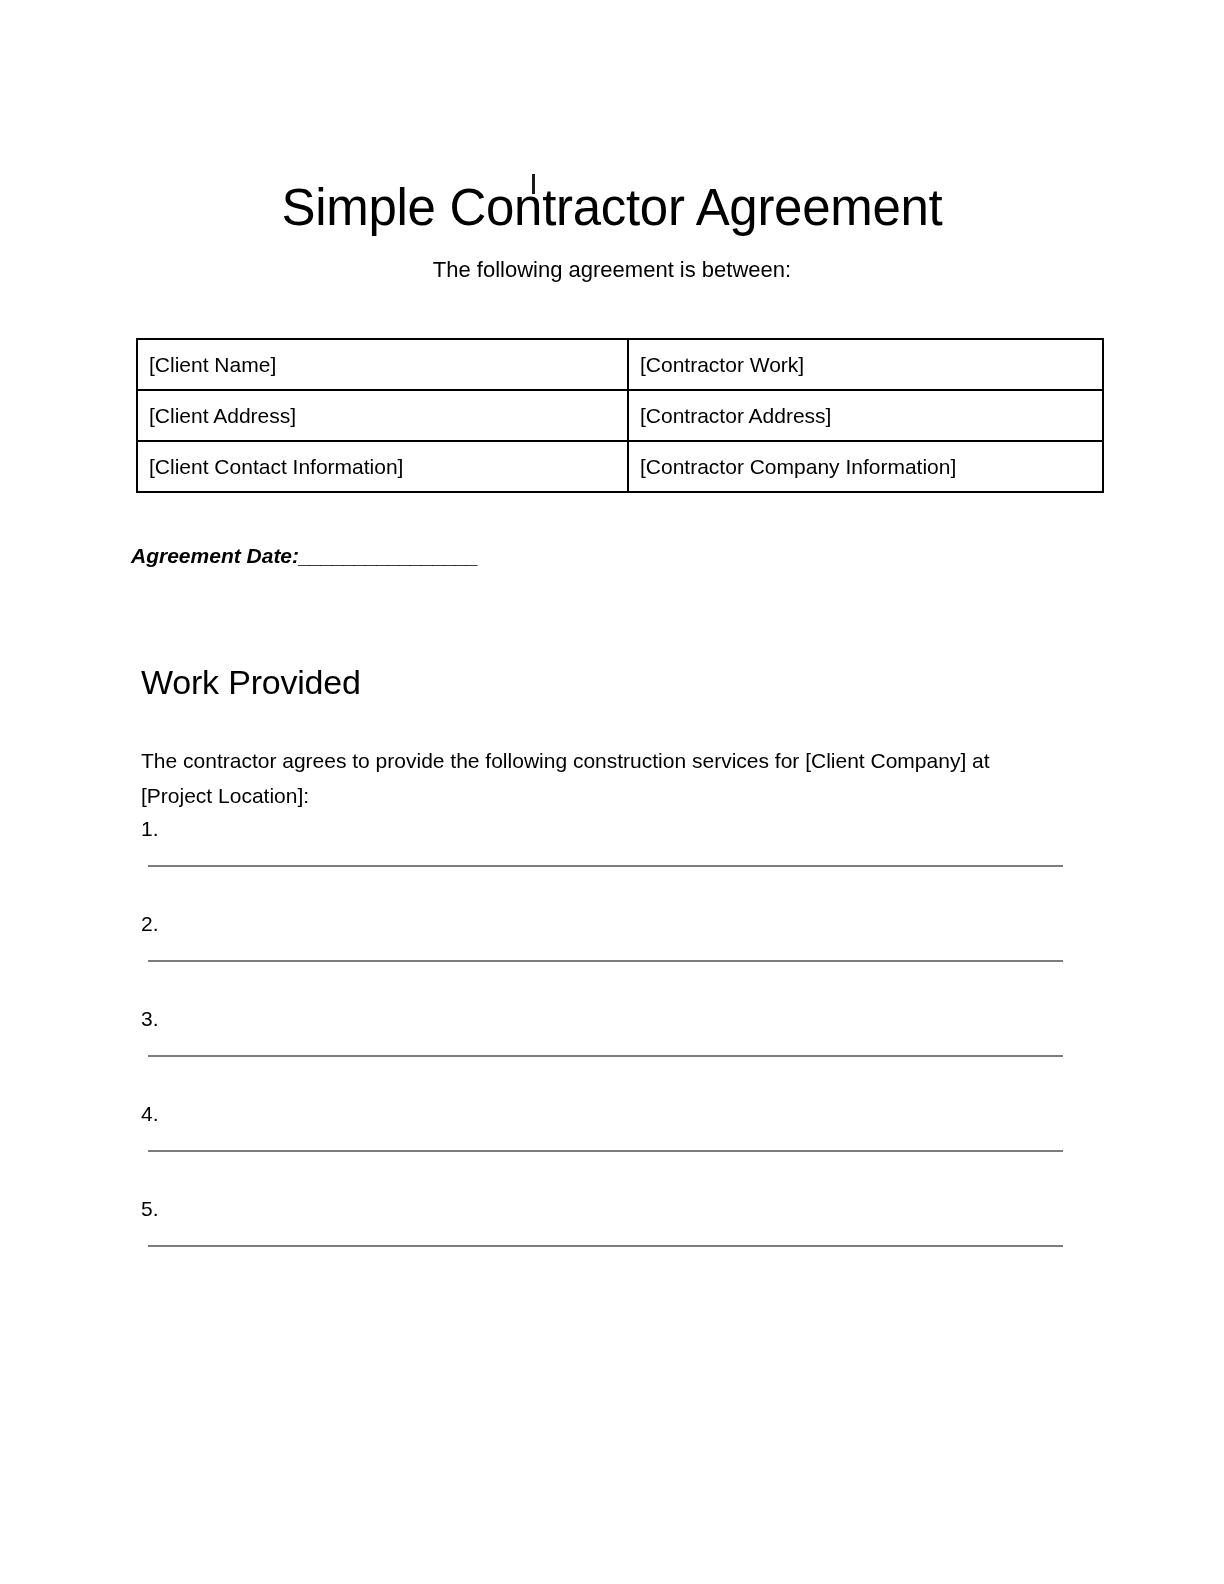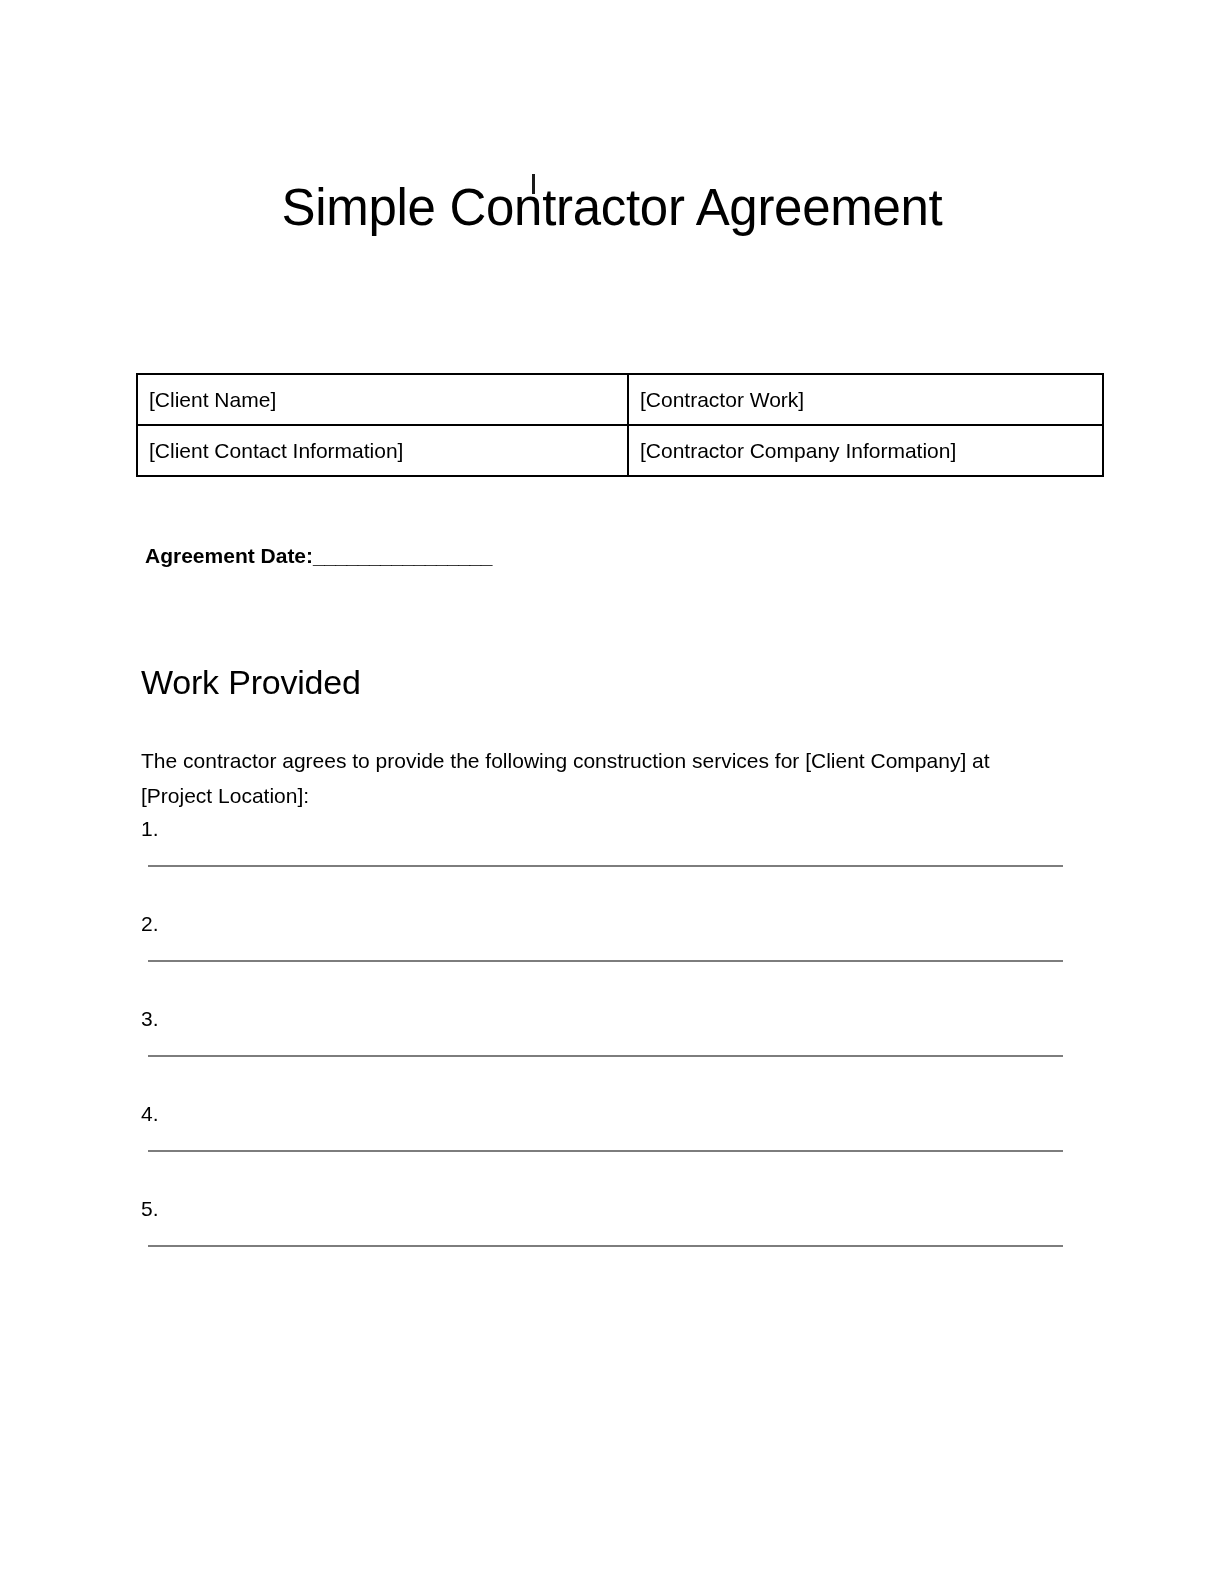--- a/index.html
+++ b/index.html
@@ -54,47 +54,48 @@
     text-align: center;
     font-size: 22px;
     font-weight: 400;
     line-height: 1.3;
   }
 
   
   .party-table {
     position: absolute;
     left: 136px;
-    top: 365px;
+    top: 330px;
     width: 940px;
     border-collapse: collapse;
     table-layout: fixed;
     border-radius: 9px;
   }
   .party-table td {
     border: 2px solid #000000;
     height: 49px;
     padding: 0 0 0 11px;
     font-size: 21px;
     font-weight: 400;
     vertical-align: middle;
     line-height: 1.2;
   }
   .party-table td.col-client   { width: 478px; }
   .party-table td.col-contractor { width: 462px; }
 
   
   .agreement-date {
     position: absolute;
-    left: 145px;
+    left: 131px;
     top: 534px;
     font-size: 21px;
     font-weight: 700;
     line-height: 1.3;
     white-space: nowrap;
+    font-style: italic;
   }
   .agreement-date .blank {
     font-weight: 700;
     letter-spacing: -0.5px;
   }
 
   
   .section-heading {
     position: absolute;
     left: 141px;
@@ -145,28 +146,33 @@
   }
 </style>
 </head>
 <body>
 
 <div class="page">
 
   <h1 class="doc-title">Simple Contractor Agreement</h1>
   <div class="title-caret"></div>
 
+  <div class="doc-subtitle">The following agreement is between:</div>
 
   <table class="party-table">
     <tbody>
       <tr>
         <td class="col-client">[Client Name]</td>
         <td class="col-contractor">[Contractor Work]</td>
       </tr>
       <tr>
+        <td class="col-client">[Client Address]</td>
+        <td class="col-contractor">[Contractor Address]</td>
+      </tr>
+      <tr>
         <td class="col-client">[Client Contact Information]</td>
         <td class="col-contractor">[Contractor Company Information]</td>
       </tr>
     </tbody>
   </table>
 
   <div class="agreement-date">
     <span>Agreement Date:</span><span class="blank">________________</span>
   </div>
 

